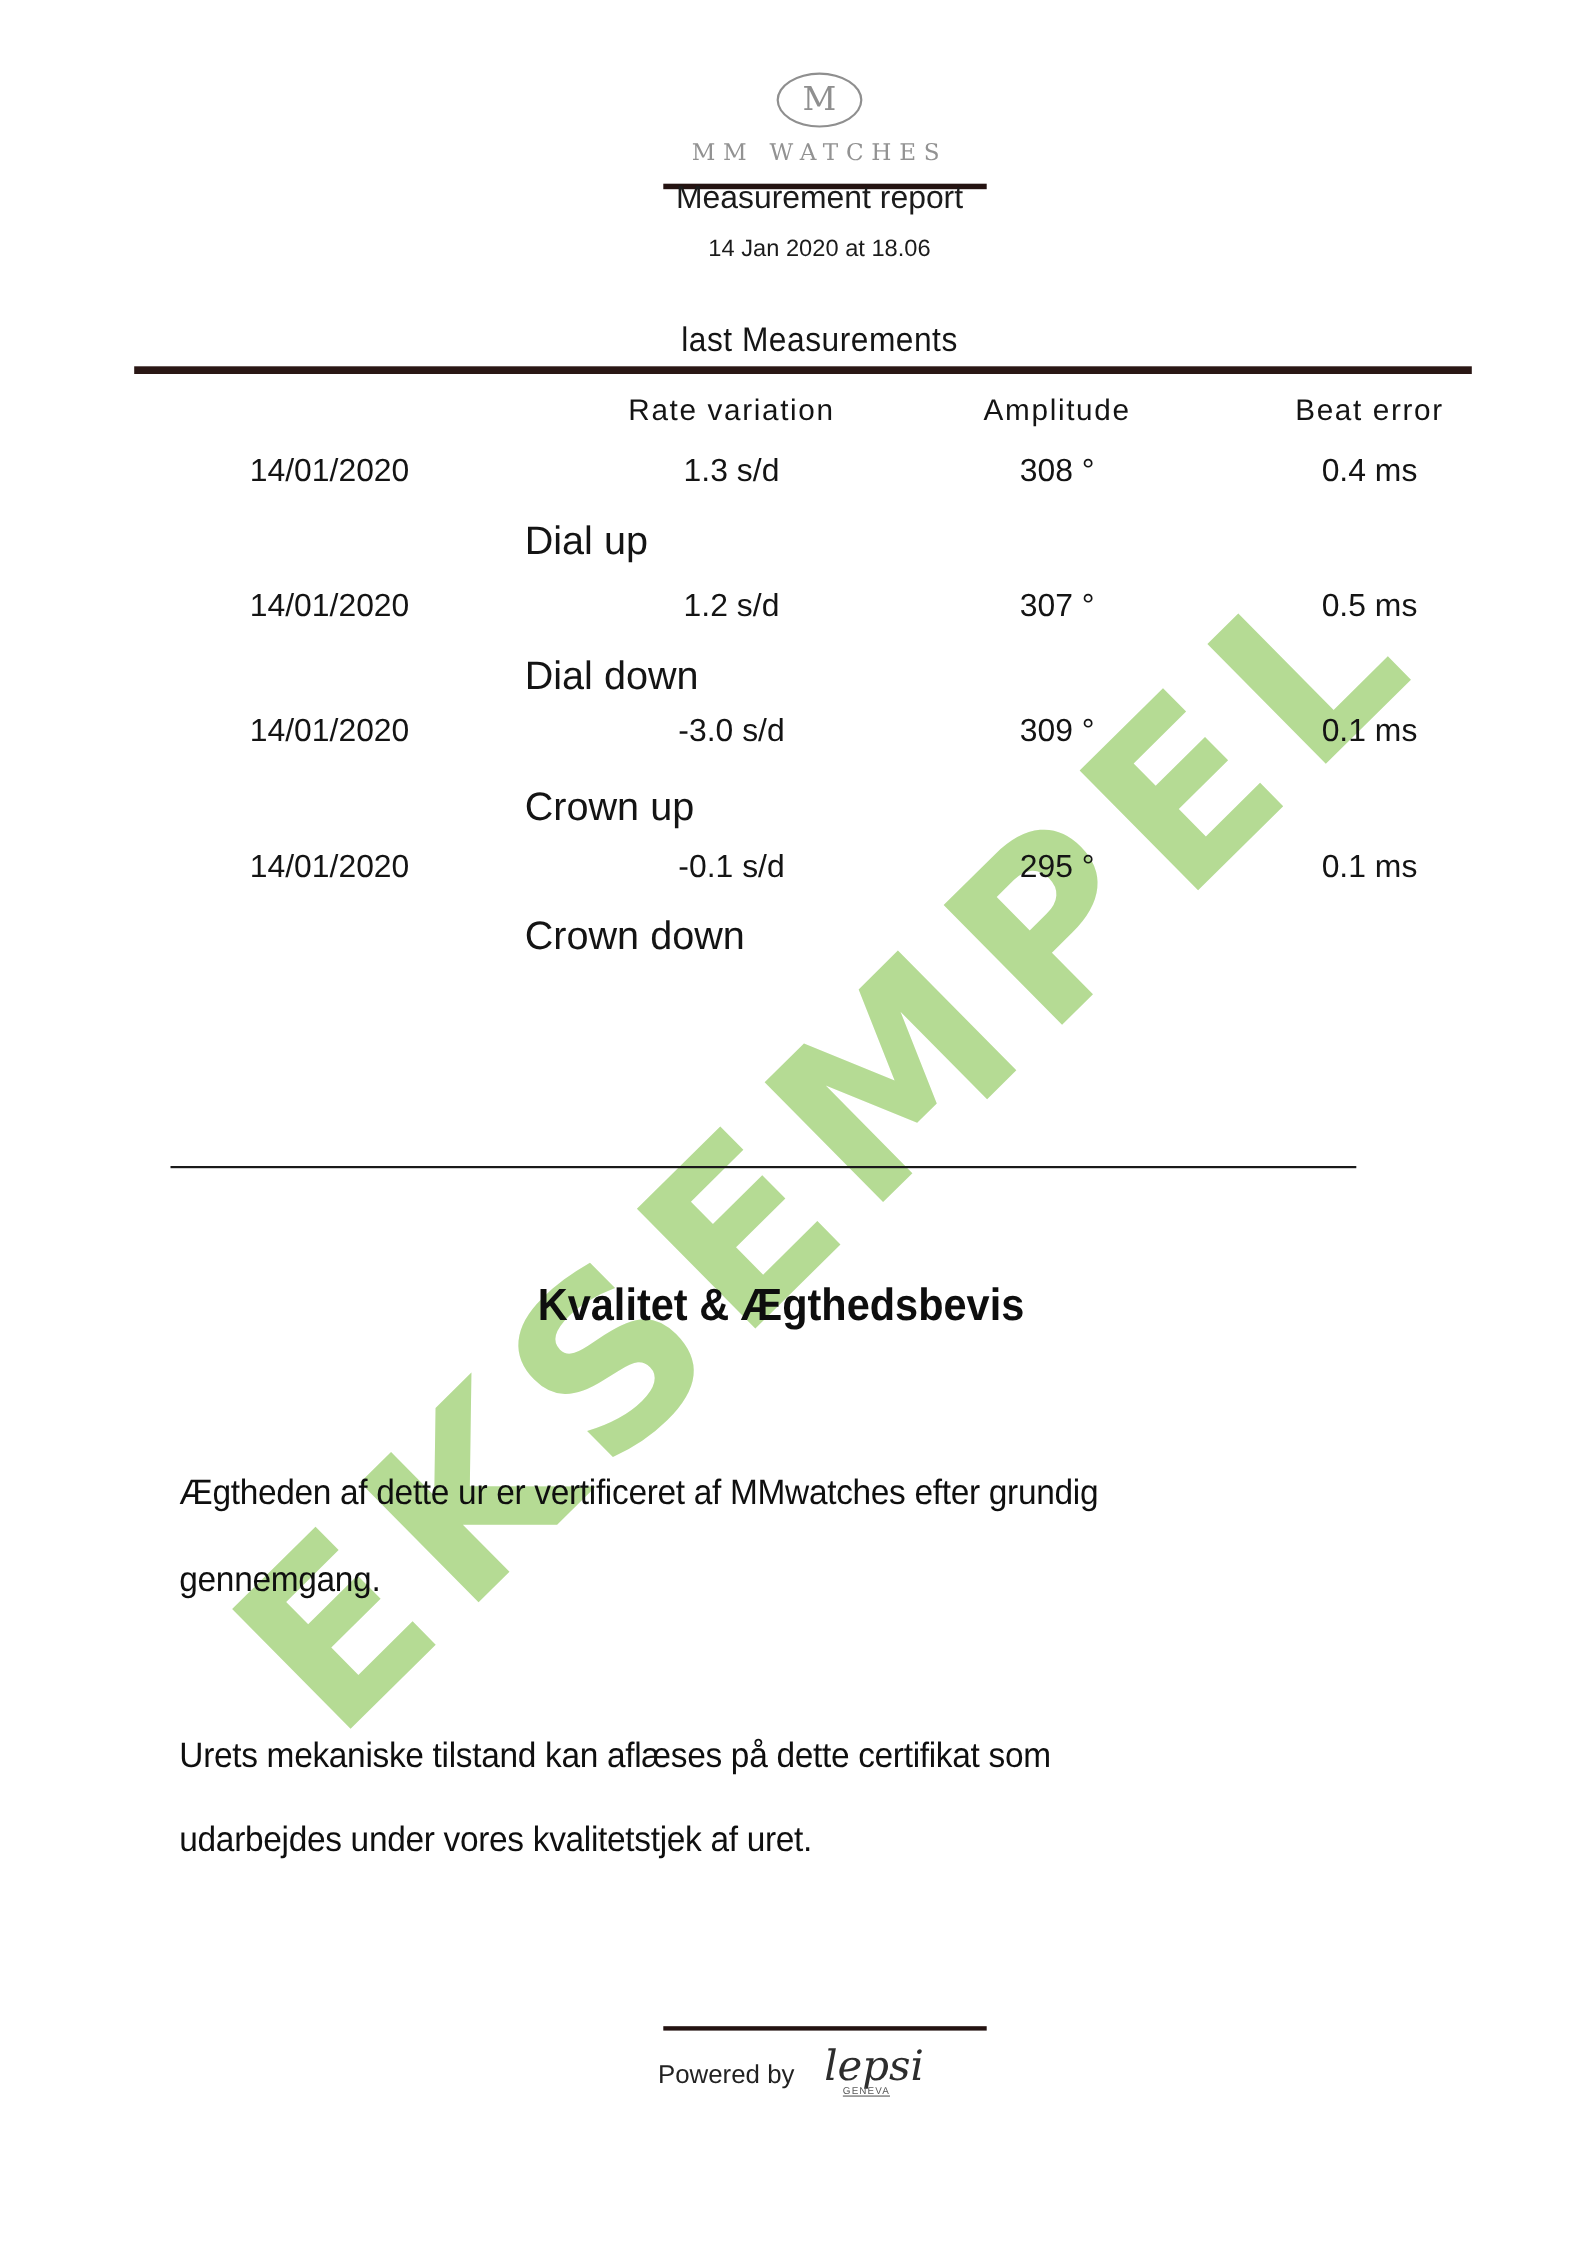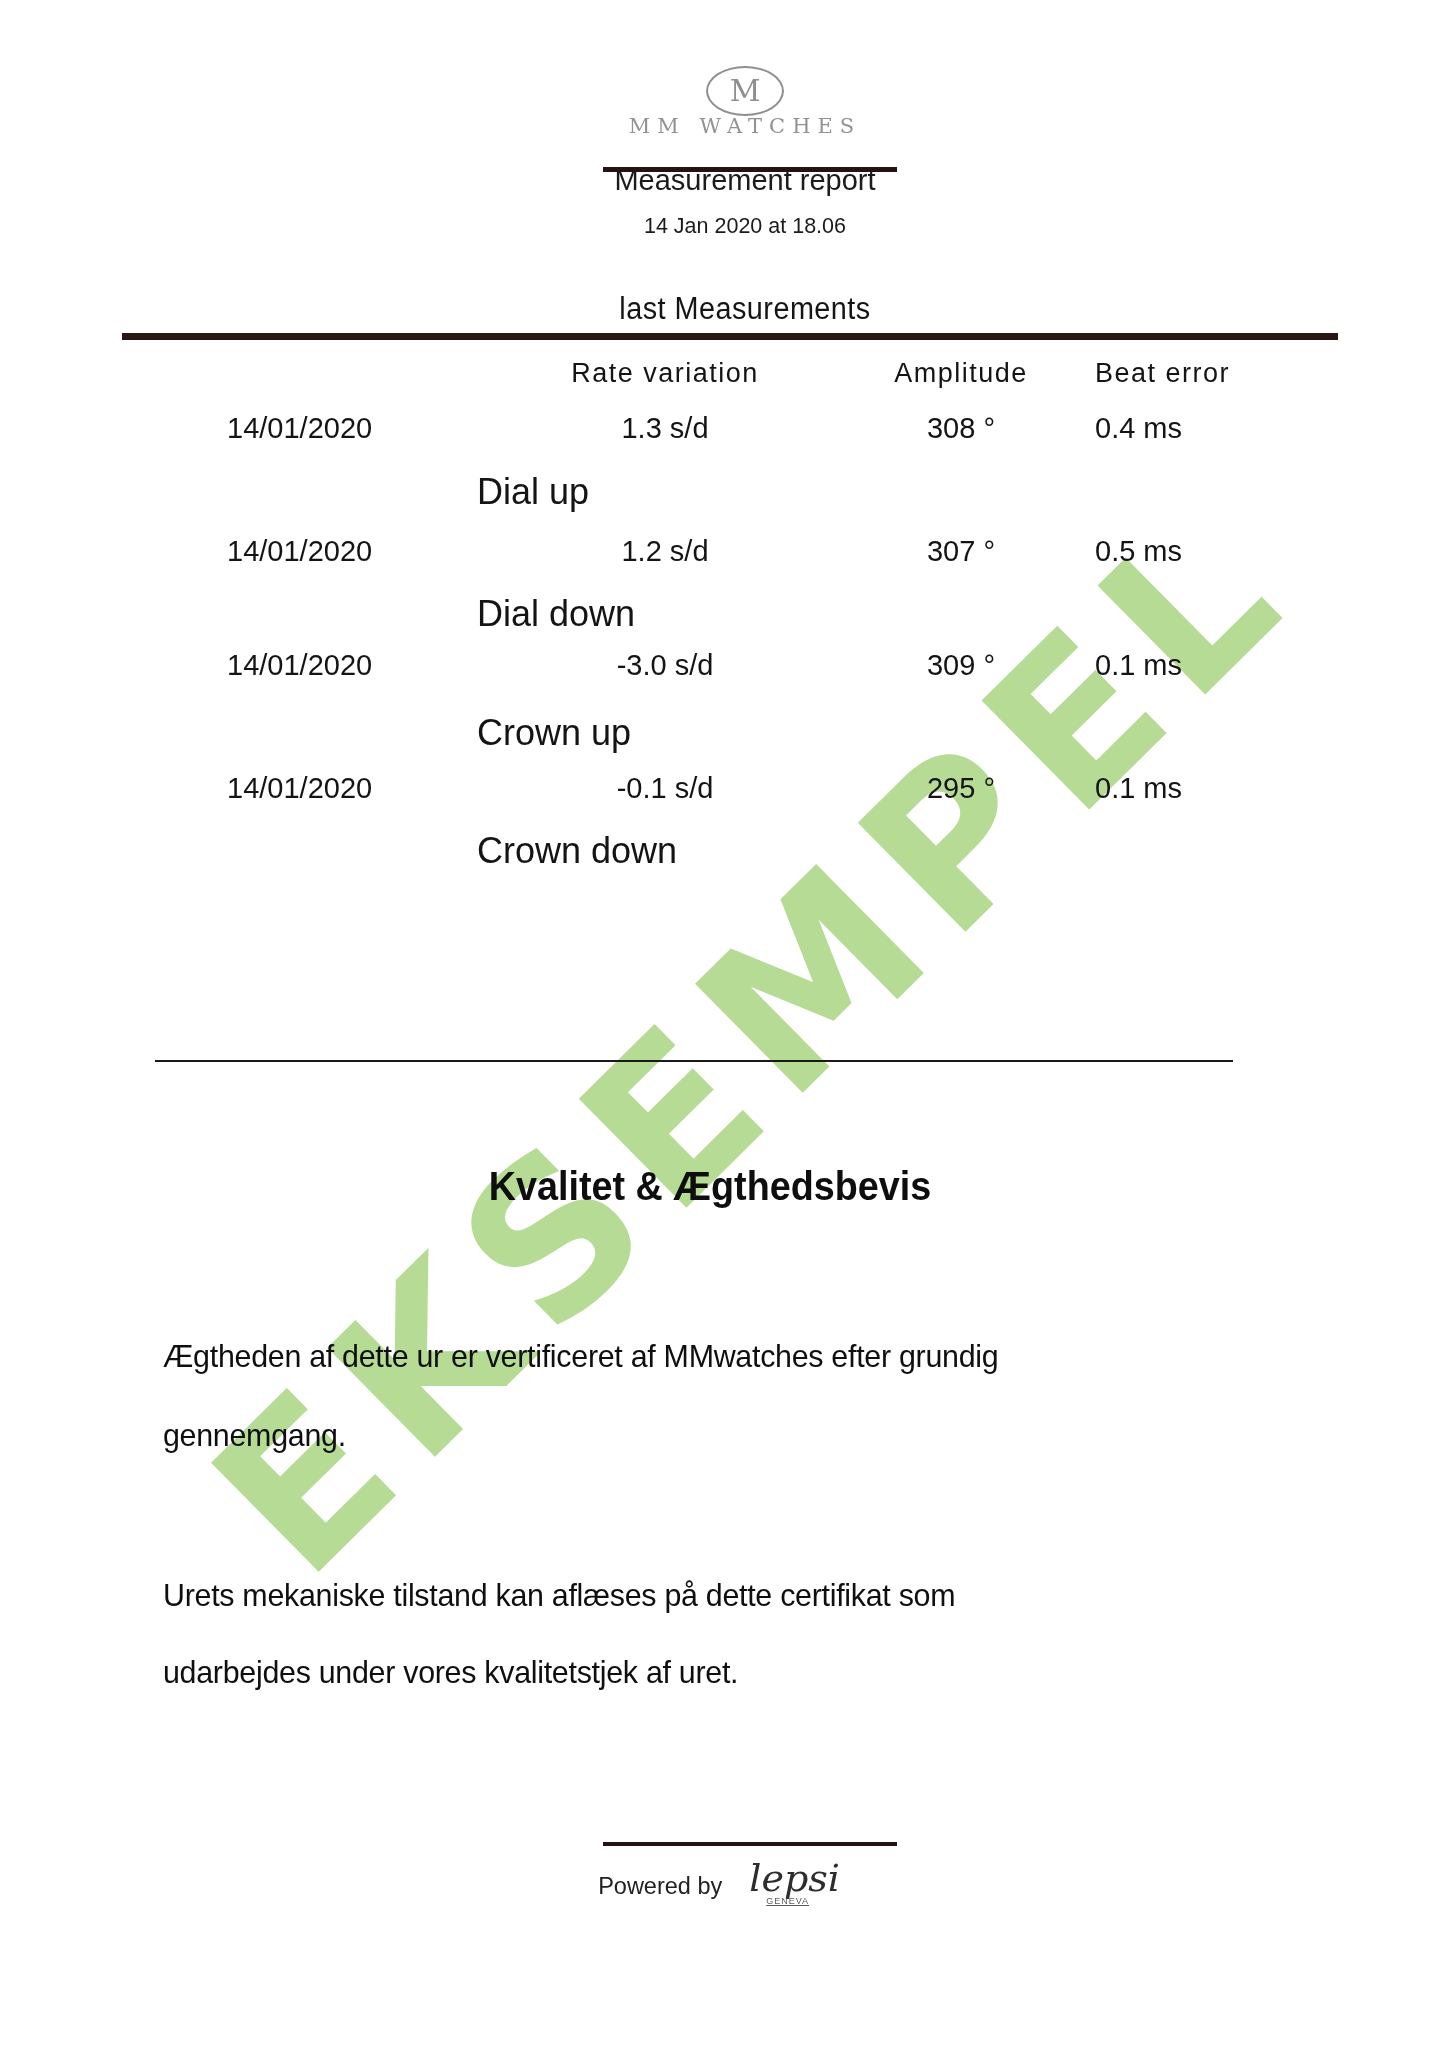--- a/index.html
+++ b/index.html
@@ -21,39 +21,39 @@
   .content { position:absolute; inset:0; z-index:2; }
 
   
   .hdr { position:absolute; left:745px; transform:translateX(-50%); text-align:center; white-space:nowrap; }
   .logo-oval {
     top:66px; width:78px; height:50px; box-sizing:border-box;
     border:2.5px solid #8f8f8f; border-radius:50%;
     display:flex; align-items:center; justify-content:center;
   }
   .logo-m { font-family:"DejaVu Serif", serif; font-size:30px; color:#8f8f8f; line-height:1; }
-  .brand-name { top:114px; font-family:"DejaVu Serif", serif; font-size:21px; letter-spacing:7px; color:#929292; }
+  .brand-name { top:126px; font-family:"DejaVu Serif", serif; font-size:21px; letter-spacing:7px; color:#929292; }
   .bar { position:absolute; left:750px; transform:translateX(-50%); width:294px; background:#241311; }
   .bar-top { top:167px; height:5px; }
   .report-title { top:164px; font-size:29px; color:#1b1b1b; }
   .report-datetime { top:214px; font-size:21.5px; color:#1b1b1b; }
 
   
   .section-title { top:291px; font-size:31px; font-weight:500; letter-spacing:0.5px;
                    transform:translateX(-50%) scaleX(0.93); }
   .rule-thick { position:absolute; left:122px; top:333px; width:1216px; height:7px; background:#2a1715; }
 
   .thead, .trow { position:absolute; left:0; width:1448px; height:36px;margin-left:45px; }
   .thead { top:358px; }
   .col, .cell { position:absolute; white-space:nowrap; }
   .col  { font-size:27px; letter-spacing:1.5px; color:#141414; }
   .cell { font-size:29px; color:#141414; }
   .c-rate { left:470px; width:300px; text-align:center; }
   .c-amp  { left:766px; width:300px; text-align:center; }
-  .c-beat { left:1050px; width:300px; text-align:left; }
+  .c-beat { left:1050px; width:300px; text-align:center; }
   .c-date { left:182px; }
   .pos-label { position:absolute; left:477px; font-size:36px; white-space:nowrap; color:#141414; }
 
   
   .rule-thin { position:absolute; left:155px; top:1060px; width:1078px; height:2px; background:#1a1a1a; }
   .cert-title {
     position:absolute; left:710px; top:1163px; white-space:nowrap;
     transform:translateX(-50%) scaleX(0.92);
     font-size:41px; font-weight:bold; color:#0e0e0e;
   }

